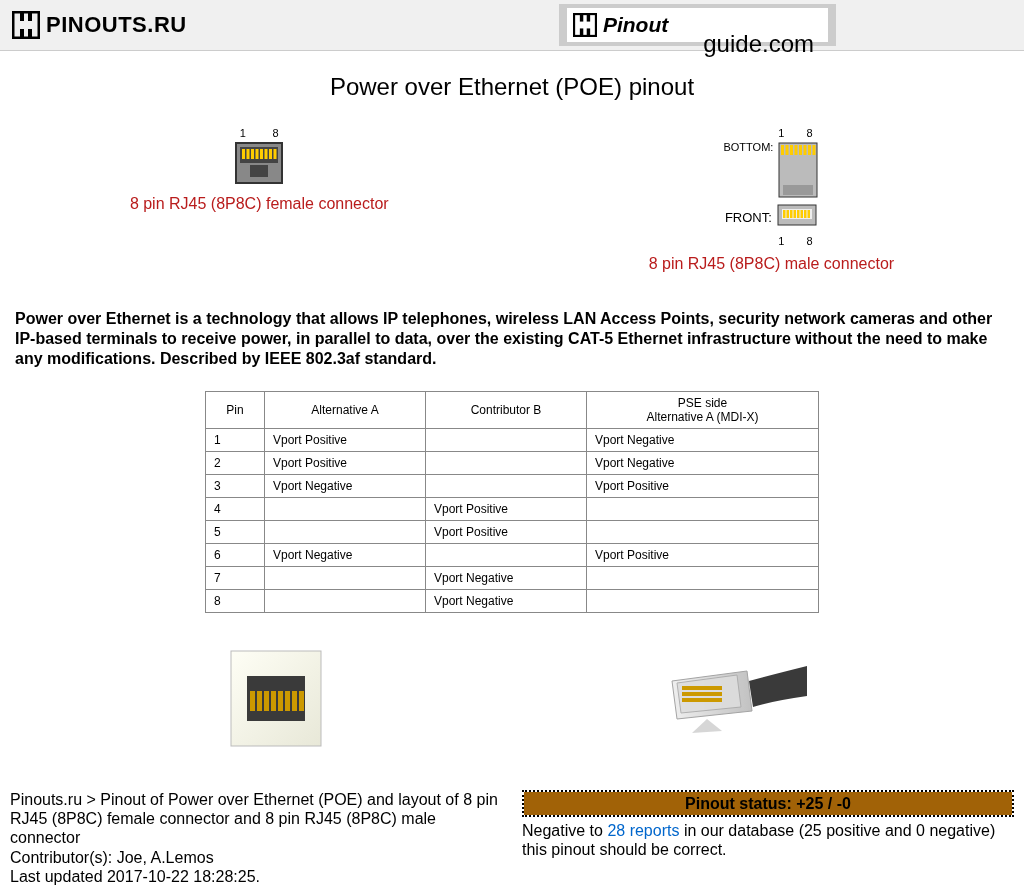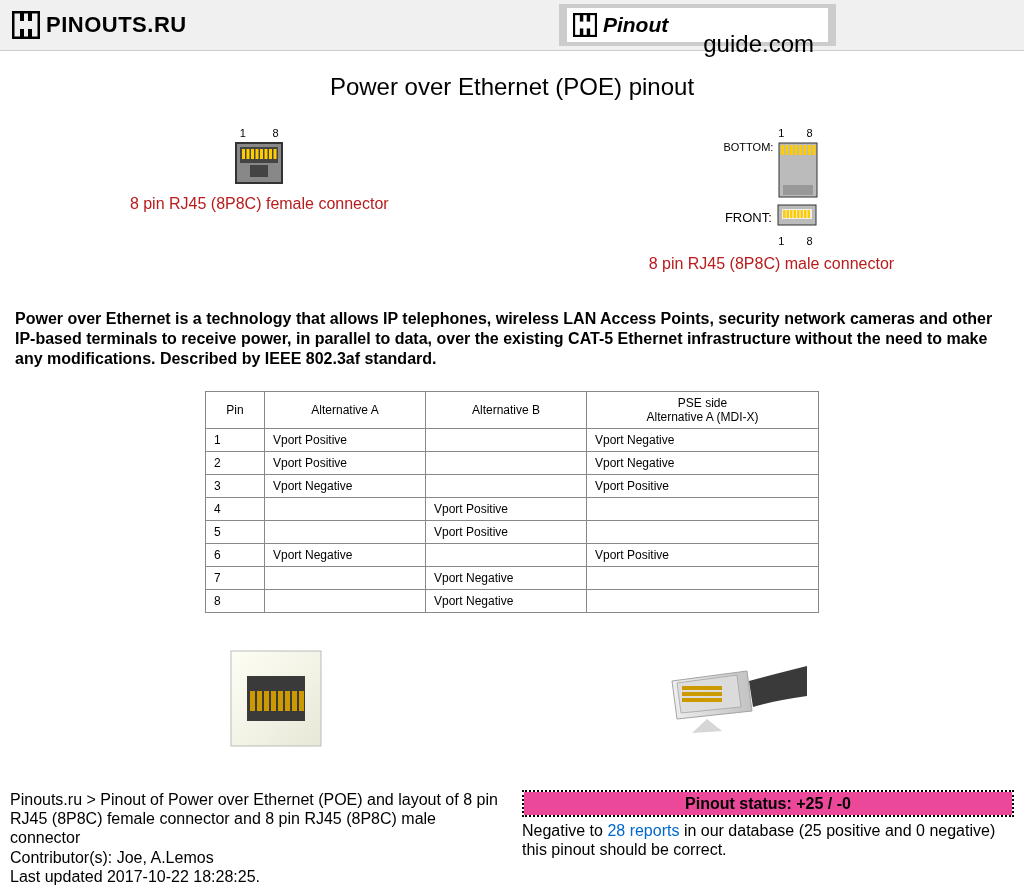--- a/index.html
+++ b/index.html
@@ -19,21 +19,21 @@
   .intro { margin:0 15px 22px 15px; font-size:16px; font-weight:bold; line-height:1.25; }
   table.pintab { border-collapse:collapse; margin:0 auto 28px auto; font-size:12px; }
   table.pintab th, table.pintab td { border:1px solid #888; padding:4px 8px; text-align:left; font-weight:normal; }
   table.pintab th { text-align:center; }
   .photos { display:flex; justify-content:center; gap:330px; margin-bottom:30px; }
   .photo { }
   .bottom { display:flex; padding:0 10px; gap:20px; margin-bottom:12px; }
   .bleft { flex:1; font-size:16px; line-height:1.2; }
   .bright { flex:1; font-size:16px; line-height:1.2; }
   .statusbox { border:2px dotted #000; margin-bottom:4px; }
-  .statusbar { background:#ec4899; text-align:center; font-weight:bold; padding:2px 0; }
+  .statusbar { background:#a16207; text-align:center; font-weight:bold; padding:2px 0; }
   .bright a { color:#0066cc; text-decoration:none; }
 </style>
 </head>
 <body>
 
 <div class="topbar">
   <div class="logo1">
     <svg width="28" height="28" viewBox="0 0 28 28">
       <rect x="1" y="1" width="26" height="26" fill="none" stroke="#000" stroke-width="3"></rect>
       <rect x="8" y="0" width="4" height="10" fill="#000"></rect>
@@ -128,21 +128,21 @@
   </div>
 </div>
 
 <p class="intro">Power over Ethernet is a technology that allows IP telephones, wireless LAN Access Points, security network cameras and other IP-based terminals to receive power, in parallel to data, over the existing CAT-5 Ethernet infrastructure without the need to make any modifications. Described by IEEE 802.3af standard.</p>
 
 <table class="pintab">
   <tbody>
       <tr>
     <th style="width:42px">Pin</th>
     <th style="width:144px">Alternative A</th>
-    <th style="width:144px">Alternative B</th>
+    <th style="width:144px">Contributor B</th>
     <th style="width:215px;white-space:pre-line">PSE side
 Alternative A (MDI-X)</th>
   </tr>
   </tbody>
     <tbody id="tbody">
       <tr>
         <td>1</td>
         <td>Vport Positive</td>
         <td></td>
         <td>Vport Negative</td>

